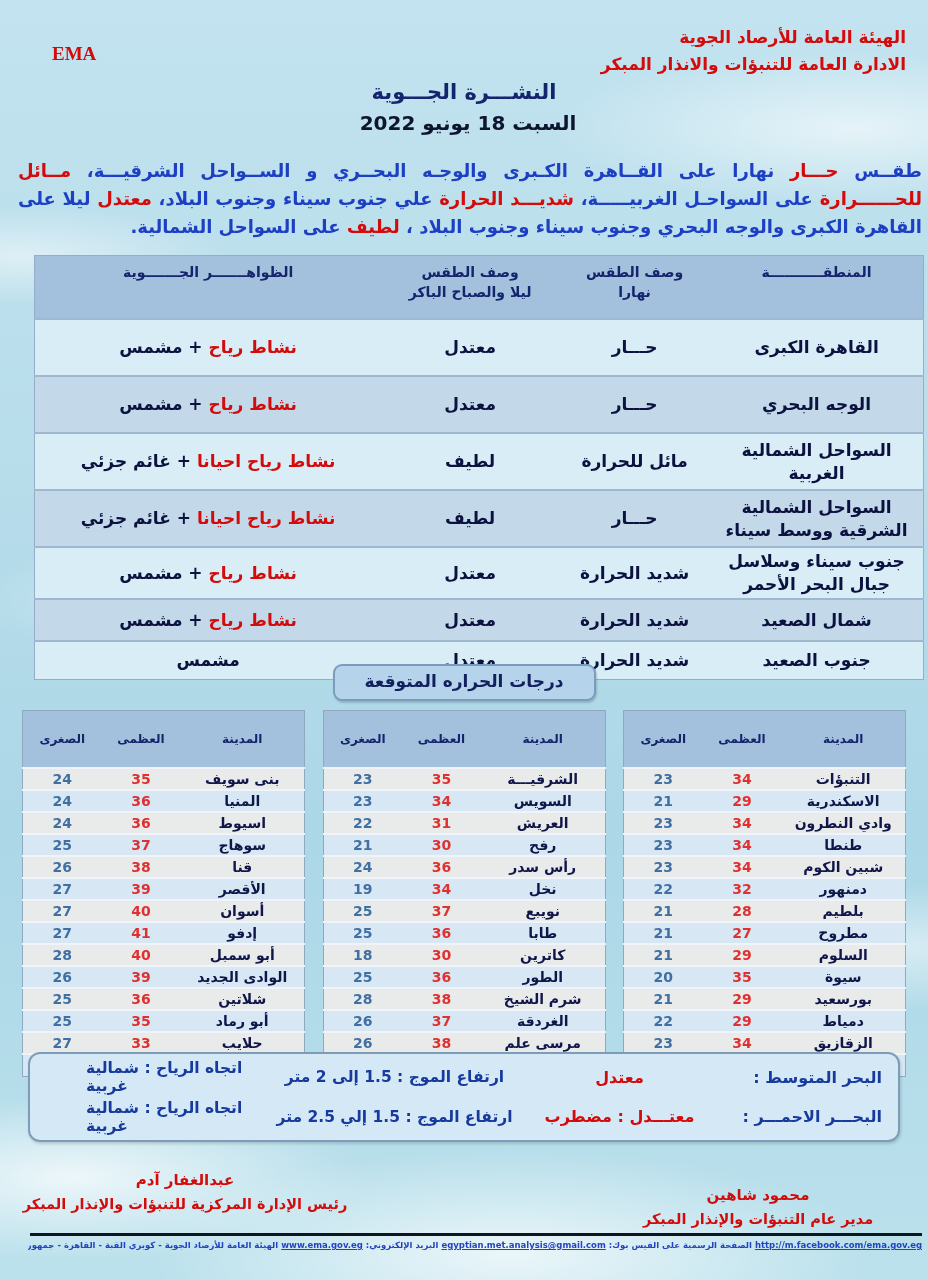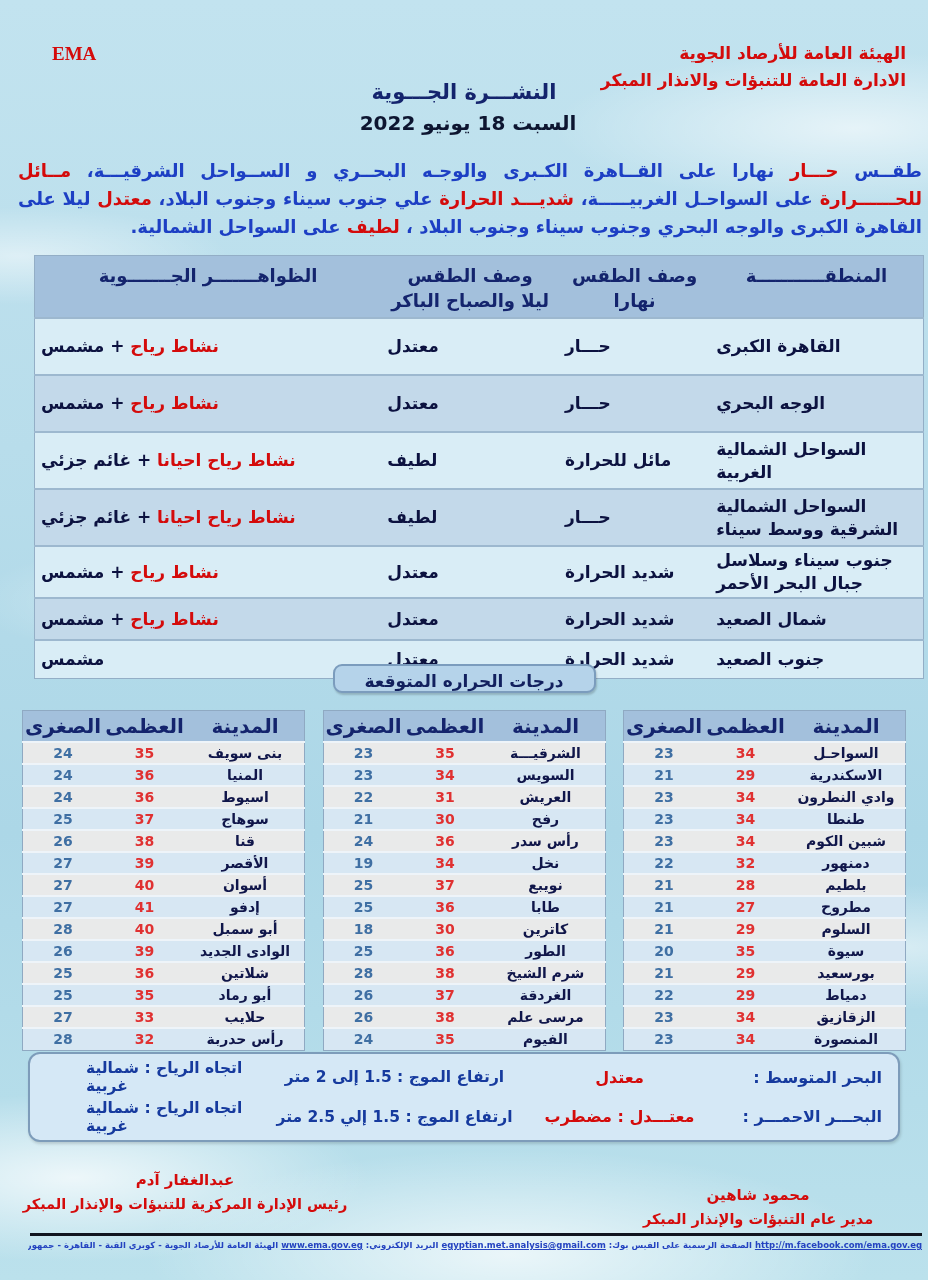--- a/index.html
+++ b/index.html
@@ -12,61 +12,61 @@
       radial-gradient(ellipse 520px 150px at 55% 98%, rgba(255,255,255,.7), transparent 70%),
       radial-gradient(ellipse 320px 90px at 97% 74%, rgba(255,255,255,.5), transparent 70%),
       radial-gradient(ellipse 280px 80px at 18% 47%, rgba(255,255,255,.35), transparent 70%),
       radial-gradient(ellipse 300px 70px at 2% 20%, rgba(255,255,255,.5), transparent 70%),
       radial-gradient(ellipse 430px 110px at 92% 10%, rgba(255,255,255,.6), transparent 70%),
       linear-gradient(180deg,#c2e3ef 0%,#b8ddeb 35%,#acd7e7 65%,#bbe1ec 100%);
   }
   .abs{ position:absolute; }
 
   
-  .org{ top:24px; right:22px; text-align:right; color:var(--red,#d40b0b); font-weight:bold; font-size:17px; line-height:1.6;margin-top:16px; }
+  .org{ top:24px; right:22px; text-align:right; color:var(--red,#d40b0b); font-weight:bold; font-size:17px; line-height:1.6; }
   .brand{ top:36px; left:52px; width:170px; text-align:left; color:var(--red,#d40b0b); font-weight:bold;
           font-family:"Liberation Serif", serif; font-size:19px; line-height:1.9; }
   .btitle{ top:80px; left:0; right:0; text-align:center; color:#14246d; font-weight:bold; font-size:21px; letter-spacing:.5px;}
   .bdate{ top:111px; left:8px; right:0; text-align:center; color:#0d1530; font-weight:bold; font-size:20px; }
 
   
   .summary{ top:157px; right:6px; left:18px; direction:rtl; text-align:justify;
             font-size:18px; font-weight:bold; line-height:1.55; color:var(--blue,#1d3fc4); }
   .summary .red{ color:var(--red,#d40b0b); }
   .summary .blue{ color:var(--blue,#1d3fc4); }
 
   
   .ftable-wrap{ top:255px; left:34px; width:890px; }
   table.ftable{ width:100%; border-collapse:collapse; direction:rtl; font-weight:bold;
                 border:1px solid #93aec6; }
-  .ftable th{ background:var(--thead,#a3c0dc); color:#14246d; font-size:18px; padding:7px 4px 4px;
+  .ftable th{ background:var(--thead,#a3c0dc); color:#14246d; font-size:14px; padding:7px 4px 16px;
               white-space:pre-line; vertical-align:top; font-weight:bold; line-height:1.4;}
-  .ftable td{ text-align:left; vertical-align:middle; font-size:17px; color:#0c1240;
+  .ftable td{ text-align:center; vertical-align:middle; font-size:17px; color:#0c1240;
               padding:2px 6px; line-height:1.35; border-top:2px solid #9db8cf;}
   .ftable tr.r-light{ background:var(--row_light,#d9edf6); }
   .ftable tr.r-dark{ background:var(--row_dark,#c3d9ea); }
   .ftable col.c1{ width:24%; } .ftable col.c2{ width:17%; }
   .ftable col.c3{ width:20%; } .ftable col.c4{ width:39%; }
   .ftable tbody tr{ height:57px; }
   .ftable tbody tr:nth-child(5){ height:46px; }
   .ftable tbody tr:nth-child(6){ height:42px; }
   .ftable tbody tr:nth-child(7){ height:38px; }
   .ftable .red{ color:var(--red,#e01414); }
   .ftable .dark{ color:#0c1240; }
 
   
   .temps-title-row{ top:664px; left:0; right:0; display:flex; justify-content:center; }
   .temps-title{ background:#b5d3ea; border:2px solid #7b9cbd; border-radius:9px;
-                padding:5px 30px 0; color:#12205e; font-size:17px; font-weight:bold;
+                padding:5px 30px 8px; color:#12205e; font-size:17px; font-weight:bold;
                 box-shadow:1px 2px 2px rgba(0,0,0,.18); }
 
   
   .temps-row{ top:710px; left:22px; right:22px; display:flex; justify-content:space-between; direction:rtl; }
   table.ttable{ width:283px; border-collapse:collapse; direction:rtl; font-weight:bold; border:1px solid #8fa9c2; }
-  .ttable th{ background:var(--thead,#a3c0dc); color:#14246d; font-size:20px; padding:3px 2px; font-weight:bold; }
+  .ttable th{ background:var(--thead,#a3c0dc); color:#14246d; font-size:12px; padding:21px 2px; font-weight:bold; }
   .ttable td{ text-align:center; font-size:14px; padding:1px 4px; height:22px; border-top:2px solid #eef4f9; }
   .ttable tr.t-gray{ background:var(--temp_row_gray,#e9eaea); }
   .ttable tr.t-blue{ background:var(--temp_row_blue,#d7e7f3); }
   .ttable col.cc{ width:44%; } .ttable col.cx{ width:28%; } .ttable col.cn{ width:28%; }
   .ttable .city{ color:#10164a; }
   .ttable .tmax{ color:var(--max_red,#e03131); }
   .ttable .tmin{ color:var(--min_blue,#3f6fa3); }
 
   
   .sea{ top:1052px; left:28px; right:28px; height:90px; background:var(--sea_bg,#d5e8f6);
@@ -188,21 +188,21 @@
       </colgroup>
       <thead>
         <tr>
           <th>المدينة</th>
           <th>العظمى</th>
           <th>الصغرى</th>
         </tr>
       </thead>
       <tbody>
         <tr class="t-gray">
-          <td class="city">السواحـل</td>
+          <td class="city">التنبؤات</td>
           <td class="tmax">34</td>
           <td class="tmin">23</td>
         </tr>
         <tr class="t-blue">
           <td class="city">الاسكندرية</td>
           <td class="tmax">29</td>
           <td class="tmin">21</td>
         </tr>
         <tr class="t-gray">
           <td class="city">وادي النطرون</td>

